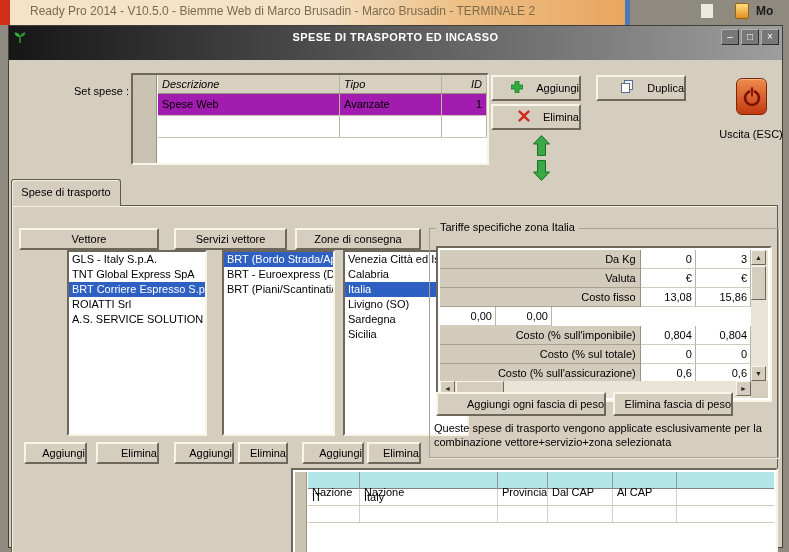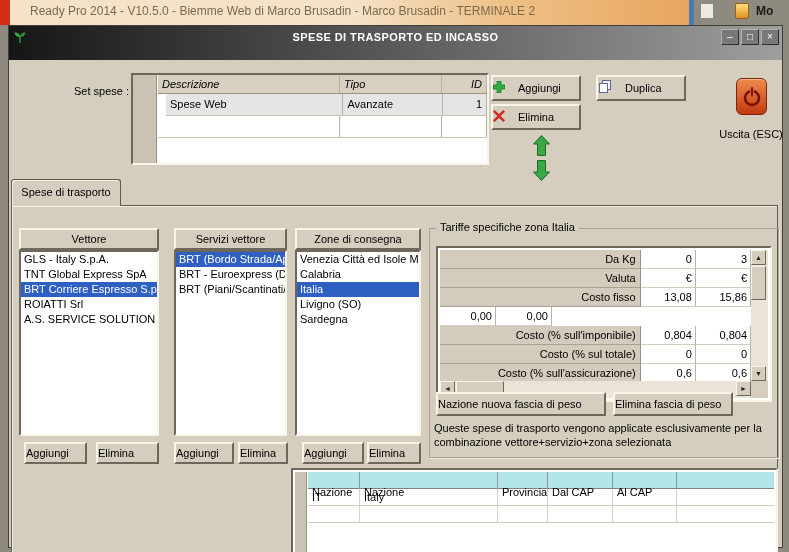--- a/index.html
+++ b/index.html
@@ -1,20 +1,20 @@
 <!DOCTYPE html>
 <html><head>
 <meta charset="utf-8">
 <style>
   * { box-sizing: border-box; margin: 0; padding: 0; }
   html,body { width:789px; height:552px; overflow:hidden; }
   body { position:relative; background:#8e8a80; font-family:"Liberation Sans", sans-serif; font-size:11px; color:#000; }
 
   
-  .desktop-top { position:absolute; left:0; top:0; width:694px; height:25px;
+  .desktop-top { position:absolute; left:0; top:0; width:630px; height:25px;
                  background:linear-gradient(to right,#f4e3c9 50%,#eec189 72%,#e9a55e); }
   .red-strip { position:absolute; left:0; top:0; width:10px; height:25px; background:#d22f18; }
   .bg-title { position:absolute; left:30px; top:1px; line-height:20px; font-size:12px; color:#7b6a4c; white-space:nowrap; }
   .bg-ico1 { position:absolute; left:700px; top:3px; width:14px; height:16px; background:#eceadf; border:1px solid #8a8a8a; }
   .bg-ico2 { position:absolute; left:735px; top:3px; width:14px; height:16px; background:linear-gradient(#ffe080,#df8f1f); border:1px solid #9a6010; border-radius:2px; }
   .bg-mo { position:absolute; left:756px; top:4px; font-size:12px; font-weight:bold; color:#1a1a1a; }
   .bg-corner { position:absolute; right:0; top:0; width:5px; height:25px; background:#4a7ab5; }
 
   
   .dialog { position:absolute; left:8px; top:25px; width:775px; height:523px;
@@ -25,51 +25,51 @@
               color:#fff; font-weight:bold; font-size:11px; letter-spacing:.4px; }
   .winbtns { position:absolute; right:3px; top:3px; display:flex; gap:2px; }
   .winbtn { width:18px; height:16px; background:#787878; border:1px solid; border-color:#b0b0b0 #2e2e2e #2e2e2e #b0b0b0;
             color:#fff; font-size:10px; line-height:14px; text-align:center; }
   .dlg-body { position:absolute; left:0; top:22px; right:0; bottom:0; }
 
   .lbl { position:absolute; font-size:11px; }
 
   
   .btn { position:absolute; background:#d5cebf; border:2px solid; border-color:#f8f4e8 #6e685c #6e685c #f8f4e8;
-         display:flex; align-items:center; justify-content:flex-start; gap:13px; font-size:11px; }
+         display:flex; align-items:center; justify-content:flex-end; gap:13px; font-size:11px; }
   .sunken { background:#fff; border:2px solid; border-color:#6e685c #f8f4e8 #f8f4e8 #6e685c; }
 
   
   .tbl { position:absolute; }
   .sel-col { position:absolute; left:0; top:0; bottom:0; width:24px; background:#cac3b4; border-right:1px solid #99937e; }
   .gt-main { position:absolute; left:25px; top:0; right:0; bottom:0; overflow:hidden; }
   .gt-header { display:flex; height:19px; background:#d7d0c1; border-bottom:1px solid #99937e;font-style:italic; }
   .gt-row { display:flex; height:22px; border-bottom:1px solid #c9c3b3; }
   .gt-cell { border-right:1px solid #b9b3a2; padding:0 4px; line-height:19px; overflow:hidden; white-space:nowrap; }
   .gt-row .gt-cell { line-height:21px; }
-  .cyan { background:#e5e5e5;margin-left:8px; }
+  .cyan { background:#a21caf; }
   .num { text-align:right; }
 
   
   .arrowbtn { position:absolute; width:18px; height:22px; }
   .exit-btn { position:absolute; left:727px; top:30px; width:31px; height:37px; border-radius:6px;
               background:linear-gradient(#ef8b4e,#c23a10); border:1px solid #7e2506;
               box-shadow:inset 0 1px 0 #f6b584; display:flex; align-items:center; justify-content:center; }
 
   
   .tab { position:absolute; text-align:center; border:1px solid #5f5a4e; border-bottom:none; border-radius:3px 3px 0 0; }
   .tab.active { left:2px; top:131px; width:110px; height:27px; background:#d5cebf; line-height:25px; z-index:5;
                 box-shadow:inset 1px 1px 0 #f4efe2; }
   .tab.inactive { left:112px; top:134px; width:96px; height:24px; background:#cdc6b6; line-height:22px; z-index:1; }
   .content { position:absolute; left:2px; top:157px; width:767px; height:359px; background:#d5cebf;
              border:1px solid #5f5a4e; box-shadow:inset 1px 1px 0 #f4efe2; z-index:2; }
 
   .list-hdr { position:absolute; height:22px; line-height:18px; text-align:center; background:#d5cebf;
               border:2px solid; border-color:#f8f4e8 #6e685c #6e685c #f8f4e8; }
-  .list { position:absolute; overflow:hidden; }
+  .list { position:absolute; overflow:hidden;margin-left:48px; }
   .item { height:15px; line-height:15px; padding:0 3px; white-space:nowrap; overflow:hidden; }
   .item.selected { background:#2e5fc2; color:#fff; }
 
   
   .group { position:absolute; left:417px; top:22px; width:350px; height:230px; border:1px solid #a9a292;
            box-shadow:1px 1px 0 #eee9dc; }
   .group-label { position:absolute; left:424px; top:15px; background:#d5cebf; padding:0 4px; z-index:3; }
   .ttable { position:absolute; left:424px; top:40px; width:336px; height:156px; }
   .trows { position:absolute; left:2px; top:2px; right:19px; bottom:19px; background:#fff; overflow:hidden; }
   .trow { display:flex; height:19px; }
@@ -220,20 +220,21 @@
       <div class="btn" style="left:162px; top:236px; width:60px; height:22px;">Aggiungi</div>
       <div class="btn" style="left:226px; top:236px; width:50px; height:22px;">Elimina</div>
 
       <div class="list-hdr" style="left:283px; top:22px; width:126px;">Zone di consegna</div>
       <div class="list sunken" style="left:283px; top:44px; width:126px; height:186px;">
         <div class="item">Venezia Città ed Isole Mir</div>
         <div class="item">Calabria</div>
         <div class="item selected">Italia</div>
         <div class="item">Livigno (SO)</div>
         <div class="item">Sardegna</div>
+        <div class="item">Sicilia</div>
       </div>
       <div class="btn" style="left:290px; top:236px; width:62px; height:22px;">Aggiungi</div>
       <div class="btn" style="left:355px; top:236px; width:54px; height:22px;">Elimina</div>
 
       <div class="group"></div>
       <div class="group-label">Tariffe specifiche zona Italia</div>
 
       <div class="ttable sunken" style="background:#fff;">
         <div class="trows">
           <div class="trow">
@@ -278,21 +279,21 @@
           <div class="sb-btn" style="left:0; bottom:0; width:15px; height:15px;">▼</div>
         </div>
         <div class="hscroll">
           <div class="sb-btn" style="left:0; top:0; width:15px; height:15px;">◄</div>
           <div class="sb-thumb" style="left:16px; top:0; width:48px; height:15px;"></div>
           <div class="sb-btn" style="right:0; top:0; width:15px; height:15px;">►</div>
         </div>
         <div class="sb-corner"></div>
       </div>
 
-      <div class="btn" style="left:424px; top:186px; width:170px; height:24px;">Nazione nuova fascia di peso</div>
+      <div class="btn" style="left:424px; top:186px; width:170px; height:24px;">Aggiungi ogni fascia di peso</div>
       <div class="btn" style="left:601px; top:186px; width:120px; height:24px;">Elimina fascia di peso</div>
 
       <div class="note">Queste spese di trasporto vengono applicate esclusivamente per la combinazione vettore+servizio+zona selezionata</div>
 
       <div class="naz sunken" style="background:#fff;">
         <div class="naz-sel"></div>
         <div class="naz-main">
           <div class="naz-hdr">
             <div class="naz-hc" style="width:52px;">Nazione</div>
             <div class="naz-hc" style="width:138px;">Nazione</div>

